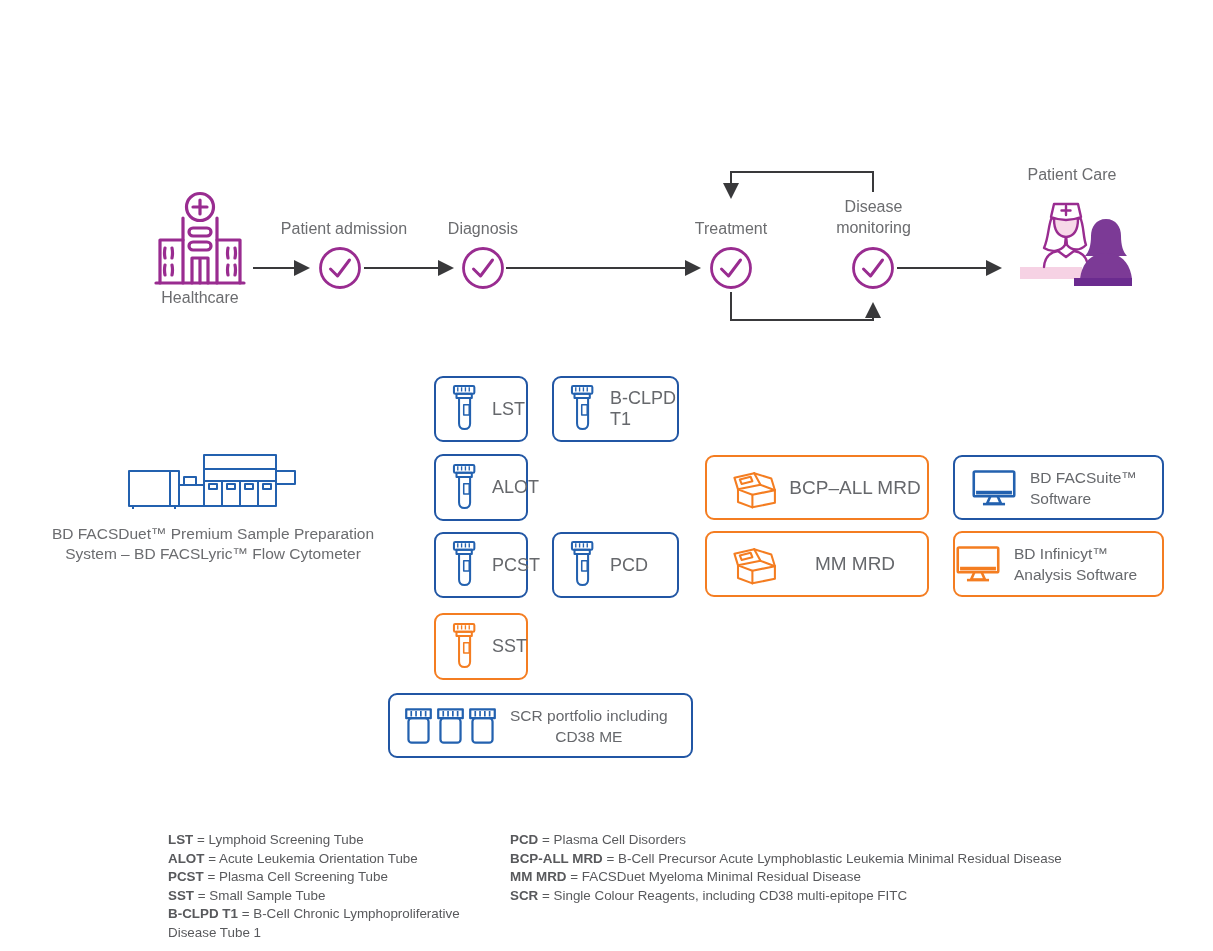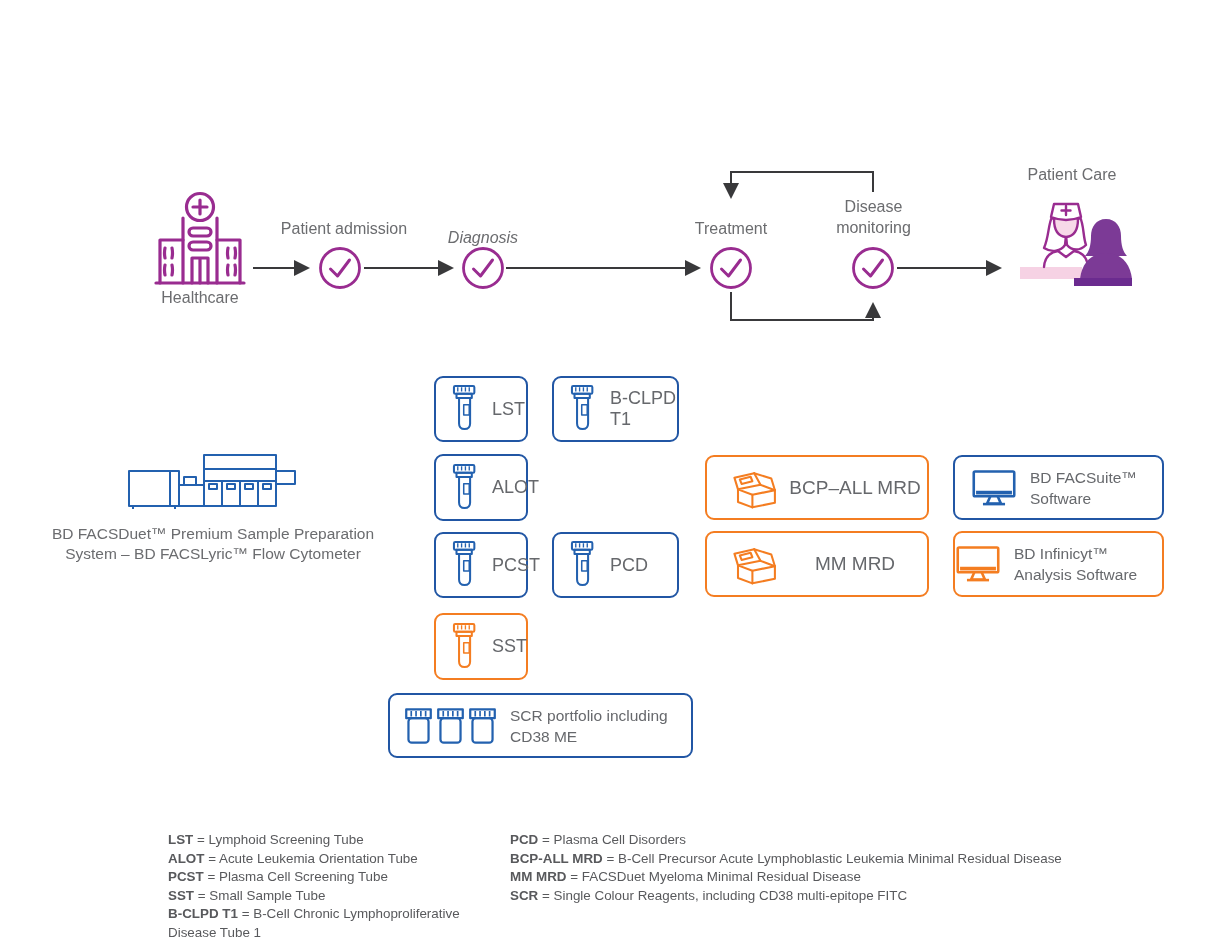--- a/index.html
+++ b/index.html
@@ -62,21 +62,21 @@
       <path d="M42 93 V68 H58 V93 M50 68 V93"></path>
       <path d="M33 50 H10 V93 M67 50 H90 V93"></path>
       <path d="M15 58 q-1 5 0 10 M22 58 q1 5 0 10 M15 75 q-1 5 0 10 M22 75 q1 5 0 10"></path>
       <path d="M85 58 q1 5 0 10 M78 58 q-1 5 0 10 M85 75 q1 5 0 10 M78 75 q-1 5 0 10"></path>
       <path d="M6 93 H94"></path>
     </g>
   </svg>
   <div class="abs small-label" style="left:140px;top:289px;width:120px;">Healthcare</div>
 
   <div class="abs step-label" style="left:264px;top:218px;width:160px;">Patient admission</div>
-  <div class="abs step-label" style="left:433px;top:227px;width:100px;font-style:italic;">Diagnosis</div>
+  <div class="abs step-label" style="left:433px;top:218px;width:100px;">Diagnosis</div>
   <div class="abs step-label" style="left:681px;top:218px;width:100px;">Treatment</div>
   <div class="abs step-label" style="left:821px;top:196px;width:105px;">Disease monitoring</div>
 
   <svg class="abs check" style="left:318px;top:246px;" viewBox="0 0 44 44">
     <circle cx="22" cy="22" r="19.5" stroke="#992c90" stroke-width="2.8" fill="none"></circle>
     <path d="M12.5 23 L19.5 30 L31.5 14" stroke="#992c90" stroke-width="3" fill="none" stroke-linecap="round" stroke-linejoin="round"></path>
   </svg>
   <svg class="abs check" style="left:461px;top:246px;" viewBox="0 0 44 44">
     <circle cx="22" cy="22" r="19.5" stroke="#992c90" stroke-width="2.8" fill="none"></circle>
     <path d="M12.5 23 L19.5 30 L31.5 14" stroke="#992c90" stroke-width="3" fill="none" stroke-linecap="round" stroke-linejoin="round"></path>
@@ -276,21 +276,21 @@
           <path d="M13 38.5 H37"></path>
         </g>
       </svg>
     </span>
     <span class="soft-label">
       <div>BD Infinicyt™</div>
       <div>Analysis Software</div>
     </span>
   </div>
 
-  <div class="abs box" style="left:388px;top:693px;width:305px;height:65px;padding-left:14px;">
+  <div class="abs box" style="left:388px;top:693px;width:305px;height:65px;padding-left:14px;text-align:center;">
     <span style="display:flex;gap:3px;margin-right:13px;">
       <svg width="29" height="40" viewBox="0 0 26 34">
         <g stroke="#2361af" stroke-width="2" fill="none" stroke-linejoin="round">
           <rect x="2" y="2" width="22" height="8"></rect>
           <path d="M6.5 3.5 v5 M10.8 3.5 v5 M15.1 3.5 v5 M19.4 3.5 v5" stroke-width="1.5"></path>
           <rect x="4" y="10" width="18" height="22" rx="3"></rect>
         </g>
       </svg>
       <svg width="29" height="40" viewBox="0 0 26 34">
         <g stroke="#2361af" stroke-width="2" fill="none" stroke-linejoin="round">

